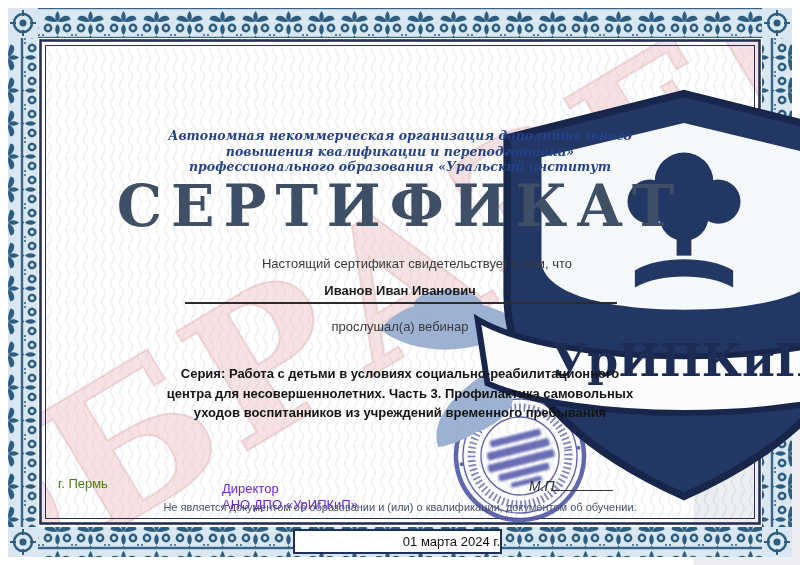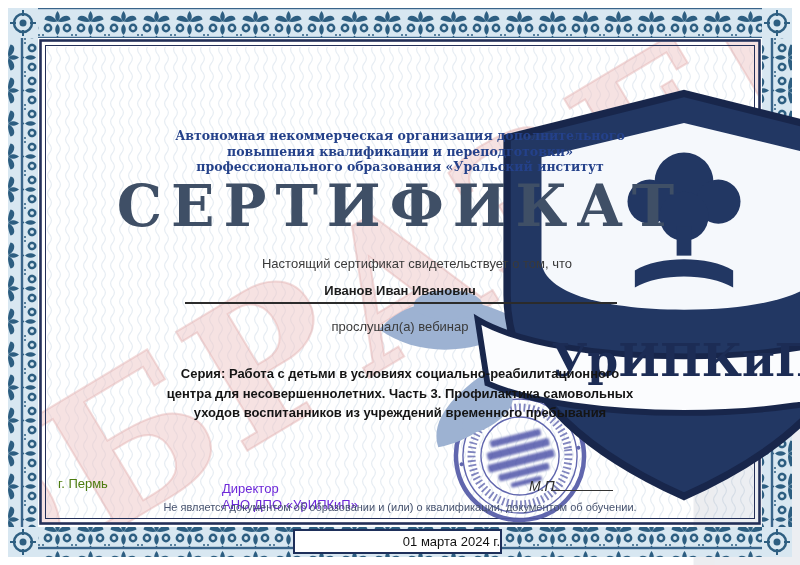--- a/index.html
+++ b/index.html
@@ -3,21 +3,21 @@
 <meta charset="utf-8">
 <style>
   html,body{margin:0;padding:0;background:#ffffff;}
   .page{position:relative;width:800px;height:565px;background:#ffffff;overflow:hidden;
         font-family:"Liberation Sans","DejaVu Sans",sans-serif;}
   .layer{position:absolute;left:0;top:0;}
   .z0{z-index:0}.z1{z-index:1}.z2{z-index:2}.z4{z-index:4}
 
   .org{position:absolute;left:0;right:0;top:128px;text-align:center;z-index:4;
        font-family:"DejaVu Serif","Liberation Serif",serif;font-weight:bold;
-       font-size:12.5px;line-height:15.5px;color:#24418a;}
+       font-size:12.5px;line-height:15.5px;color:#24418a;font-style:italic;}
   .cert-title{position:absolute;left:0;right:0;top:172px;text-align:center;z-index:4;
        font-family:"DejaVu Serif","Liberation Serif",serif;font-weight:bold;
        font-size:57px;letter-spacing:9px;color:#3f4f66;}
   .statement{position:absolute;left:0;right:0;top:256px;text-align:center;z-index:4;
        font-size:13px;color:#3a3a3a;padding-left:34px;}
   .recipient{position:absolute;left:0;right:0;top:283px;text-align:center;z-index:4;
        font-size:13px;font-weight:bold;color:#1c1c1c;}
   .name-rule{position:absolute;left:185px;width:432px;top:302px;border-top:2px solid #2b2b2b;z-index:4;}
   .action{position:absolute;left:0;right:0;top:319px;text-align:center;z-index:4;
        font-size:13px;color:#3a3a3a;}

